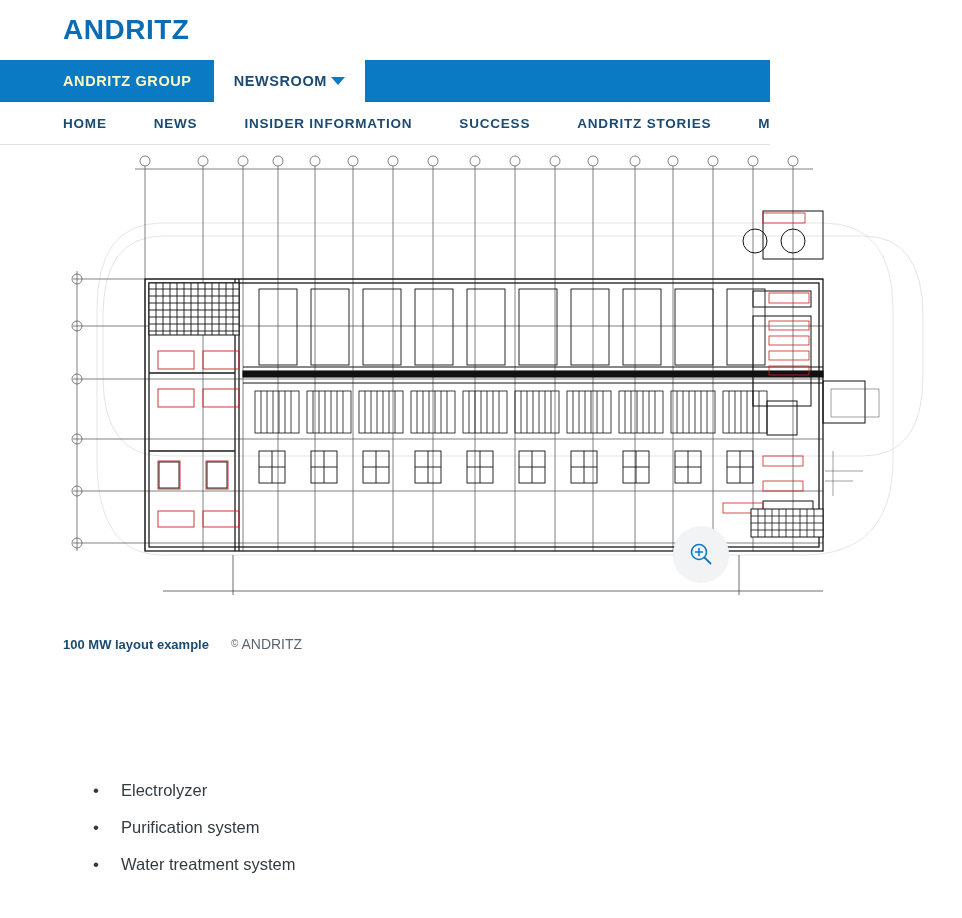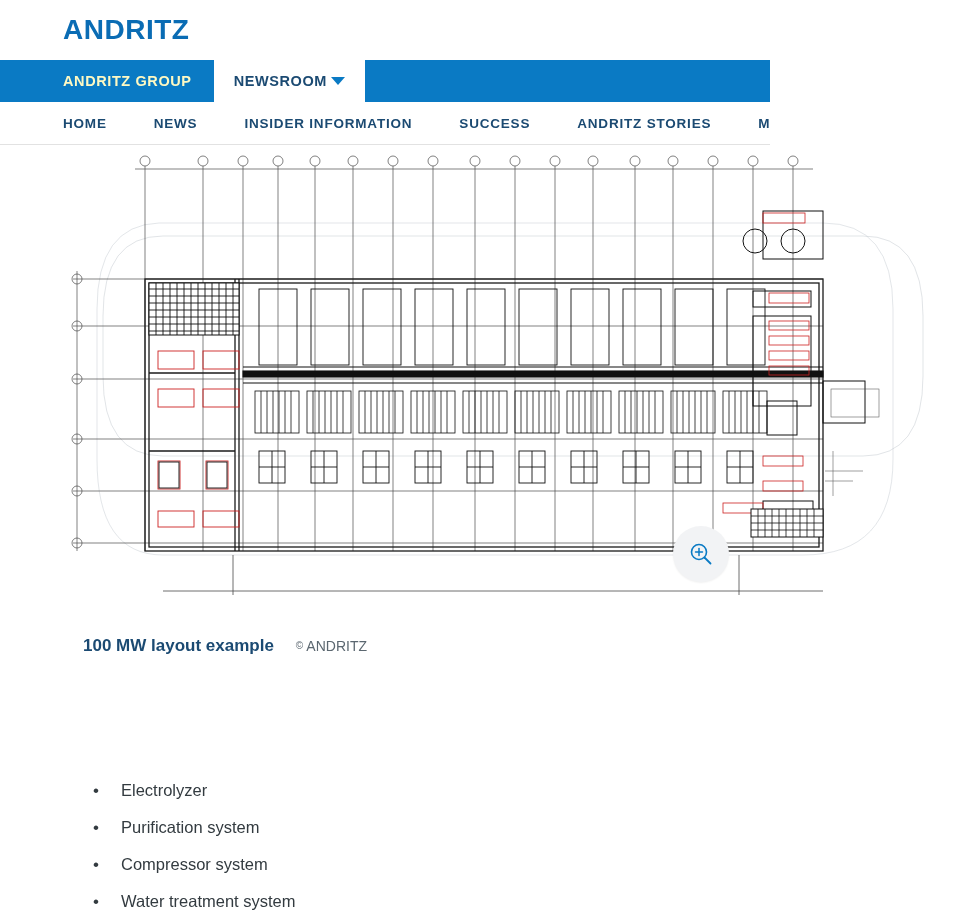--- a/index.html
+++ b/index.html
@@ -99,21 +99,21 @@
     cursor: pointer;
     box-shadow: 0 1px 2px rgba(0,0,0,0.06);
   }
 
   .caption {
     position: absolute;
     left: 63px; top: 636px;
     display: flex; align-items: baseline; gap: 22px;
   }
   .caption .title {
-    color: #1b4a72; font-weight: bold; font-size: 17px; margin-left: 20px;
+    color: #1b4a72; font-weight: bold; font-size: 13px;
   }
   .caption .credit {
     color: #5b6770; font-size: 14px;
   }
   .caption .credit .c-mark { font-size: 10px; vertical-align: 2px; }
 
   
   .body-text {
     position: absolute;
     left: 63px; top: 712px;
@@ -503,17 +503,16 @@
     <span class="credit">
       <span class="c-mark">©</span>
       <span>ANDRITZ</span>
     </span>
   </div>
 
 
   <ul class="feature-list">
     <li>Electrolyzer</li>
     <li>Purification system</li>
-    <li>Compressor system</li>
     <li>Water treatment system</li>
   </ul>
 
 </div>
 
 </body></html>

